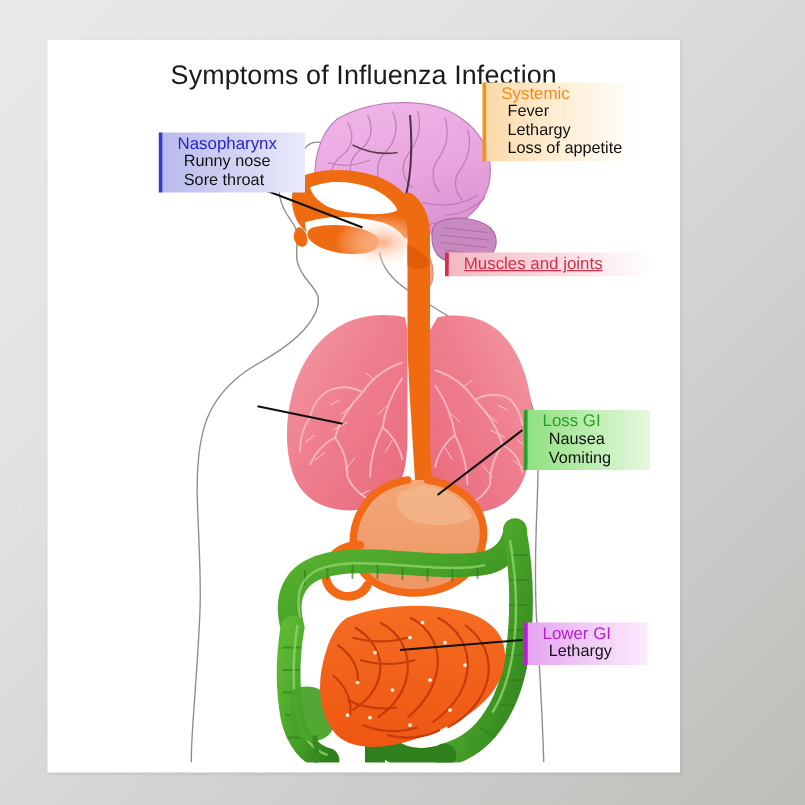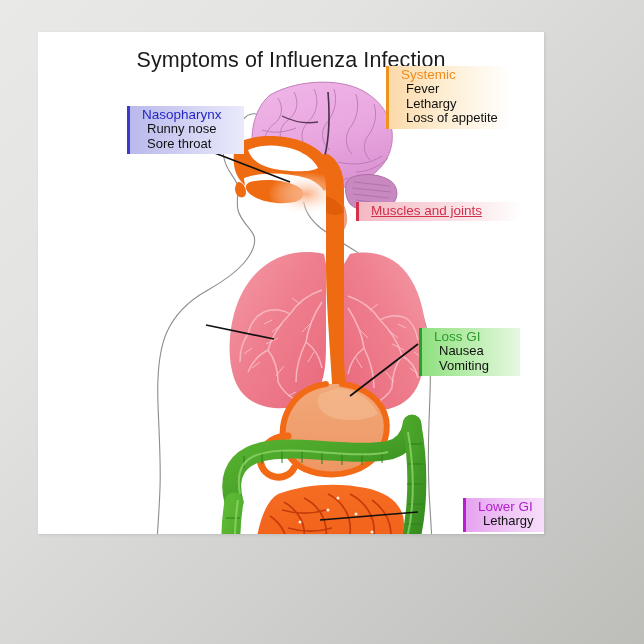--- a/index.html
+++ b/index.html
@@ -3,21 +3,21 @@
 <meta charset="utf-8">
 <style>
   html,body{margin:0;padding:0;}
   body{
     width:644px;height:644px;overflow:hidden;
     font-family:"Liberation Sans", sans-serif;
     background:linear-gradient(135deg,#e9e9e8 0%,#e3e3e2 28%,#d2d2d0 62%,#bdbdba 100%);
   }
   .frame{position:relative;width:644px;height:644px;}
   .poster{
-    position:absolute;left:38px;top:32px;width:506px;height:502px;
+    position:absolute;left:38px;top:32px;width:506px;height:586px;
     background:#ffffff;overflow:hidden;
     box-shadow:1px 1px 3px rgba(0,0,0,0.10);
   }
   .title{
     position:absolute;left:0;top:16px;width:100%;text-align:center;
     font-size:21.5px;color:#1b1b1b;letter-spacing:0.1px;
   }
   
   .label{position:absolute;padding:1px 4px 3px 12px;line-height:1.12;}
   .label .hd{font-size:13.5px;white-space:nowrap;}
@@ -37,21 +37,21 @@
   .lb-resp{left:70px;top:268px;width:96px;
     background:linear-gradient(to right,#f6e96a 0%,#faf39c 50%,#fffde3 100%);
     border-left:3px solid #e0c40a;}
   .lb-resp .hd{color:#d4b400;}
   .lb-ugi{left:381px;top:296px;width:82px;
     background:linear-gradient(to right,#8fe07f 0%,#b7ecaa 45%,#e6f8e0 100%);
     border-left:3px solid #2aa02a;}
   .lb-ugi .hd{color:#2a9d2a;}
   .lb-lgi{left:381px;top:466px;width:80px;
     background:linear-gradient(to right,#e6a2f0 0%,#f0c8f6 45%,#faeafc 100%);
-    border-left:3px solid #b51fd0;margin-left:44px;}
+    border-left:3px solid #b51fd0;}
   .lb-lgi .hd{color:#b020cc;}
   .art{position:absolute;left:0;top:0;width:506px;height:578px;}
   .art svg{display:block;}
 </style>
 </head>
 <body>
 
 <div class="frame">
 
   <div class="poster">

